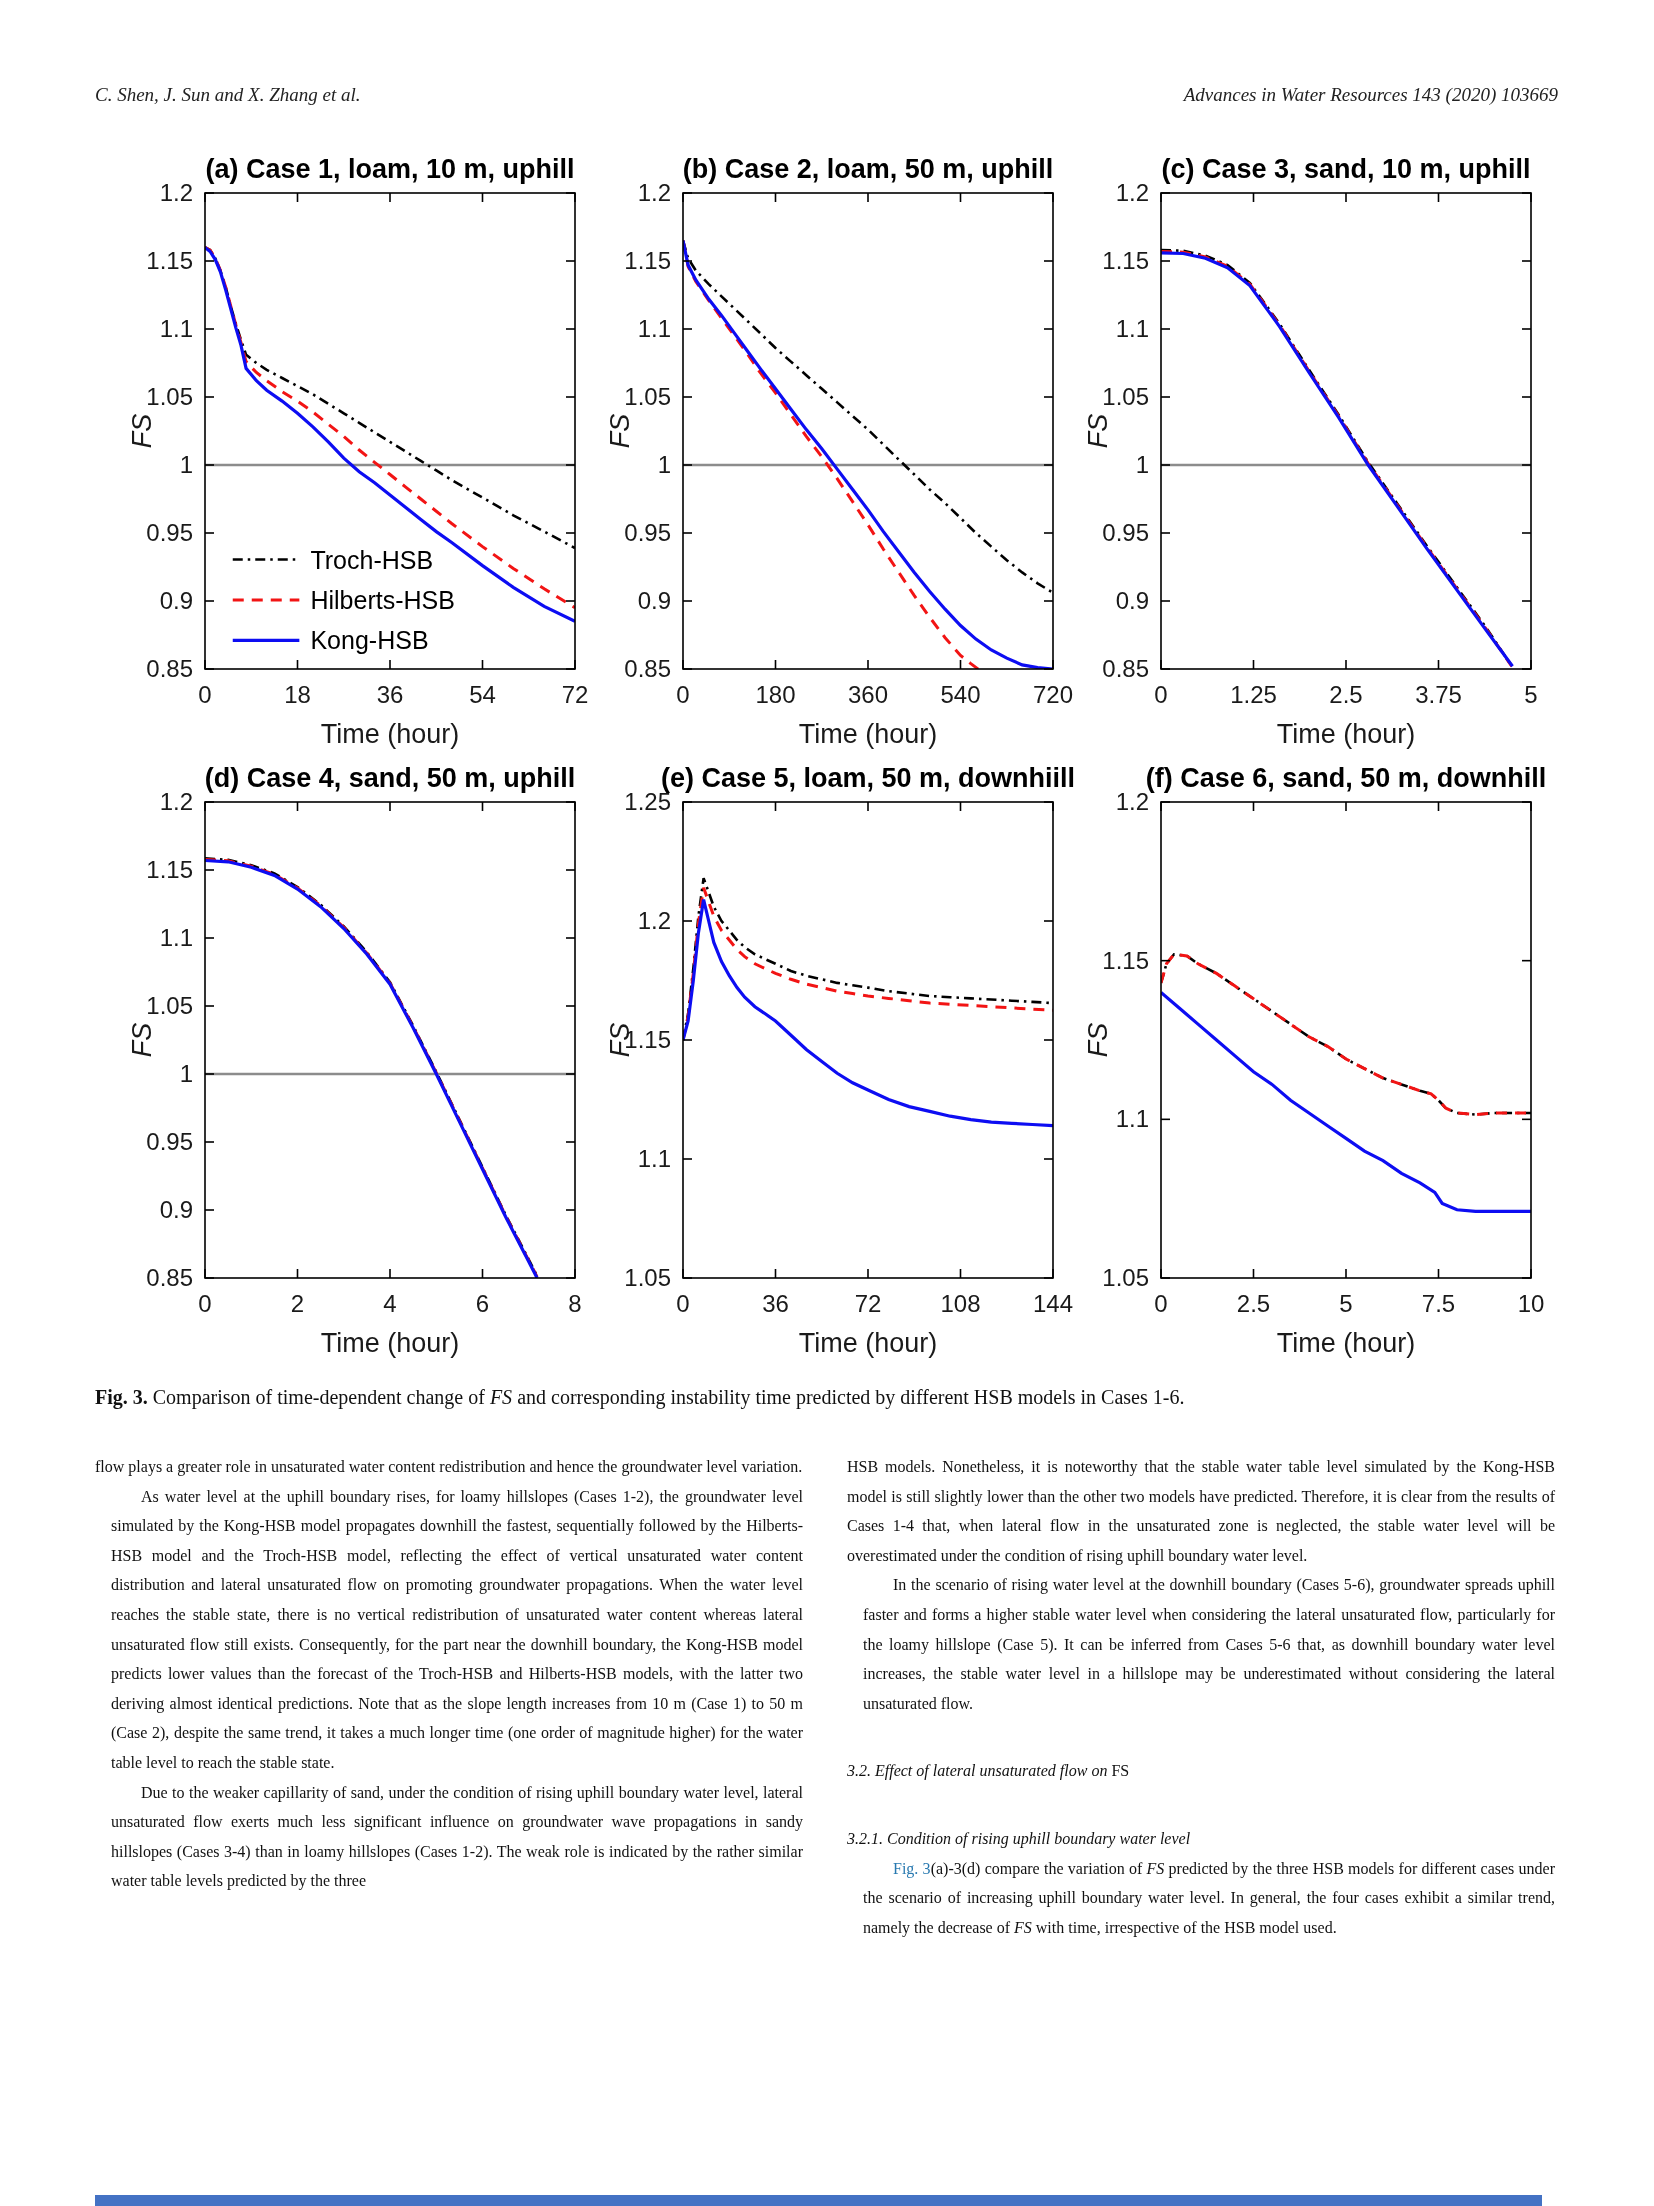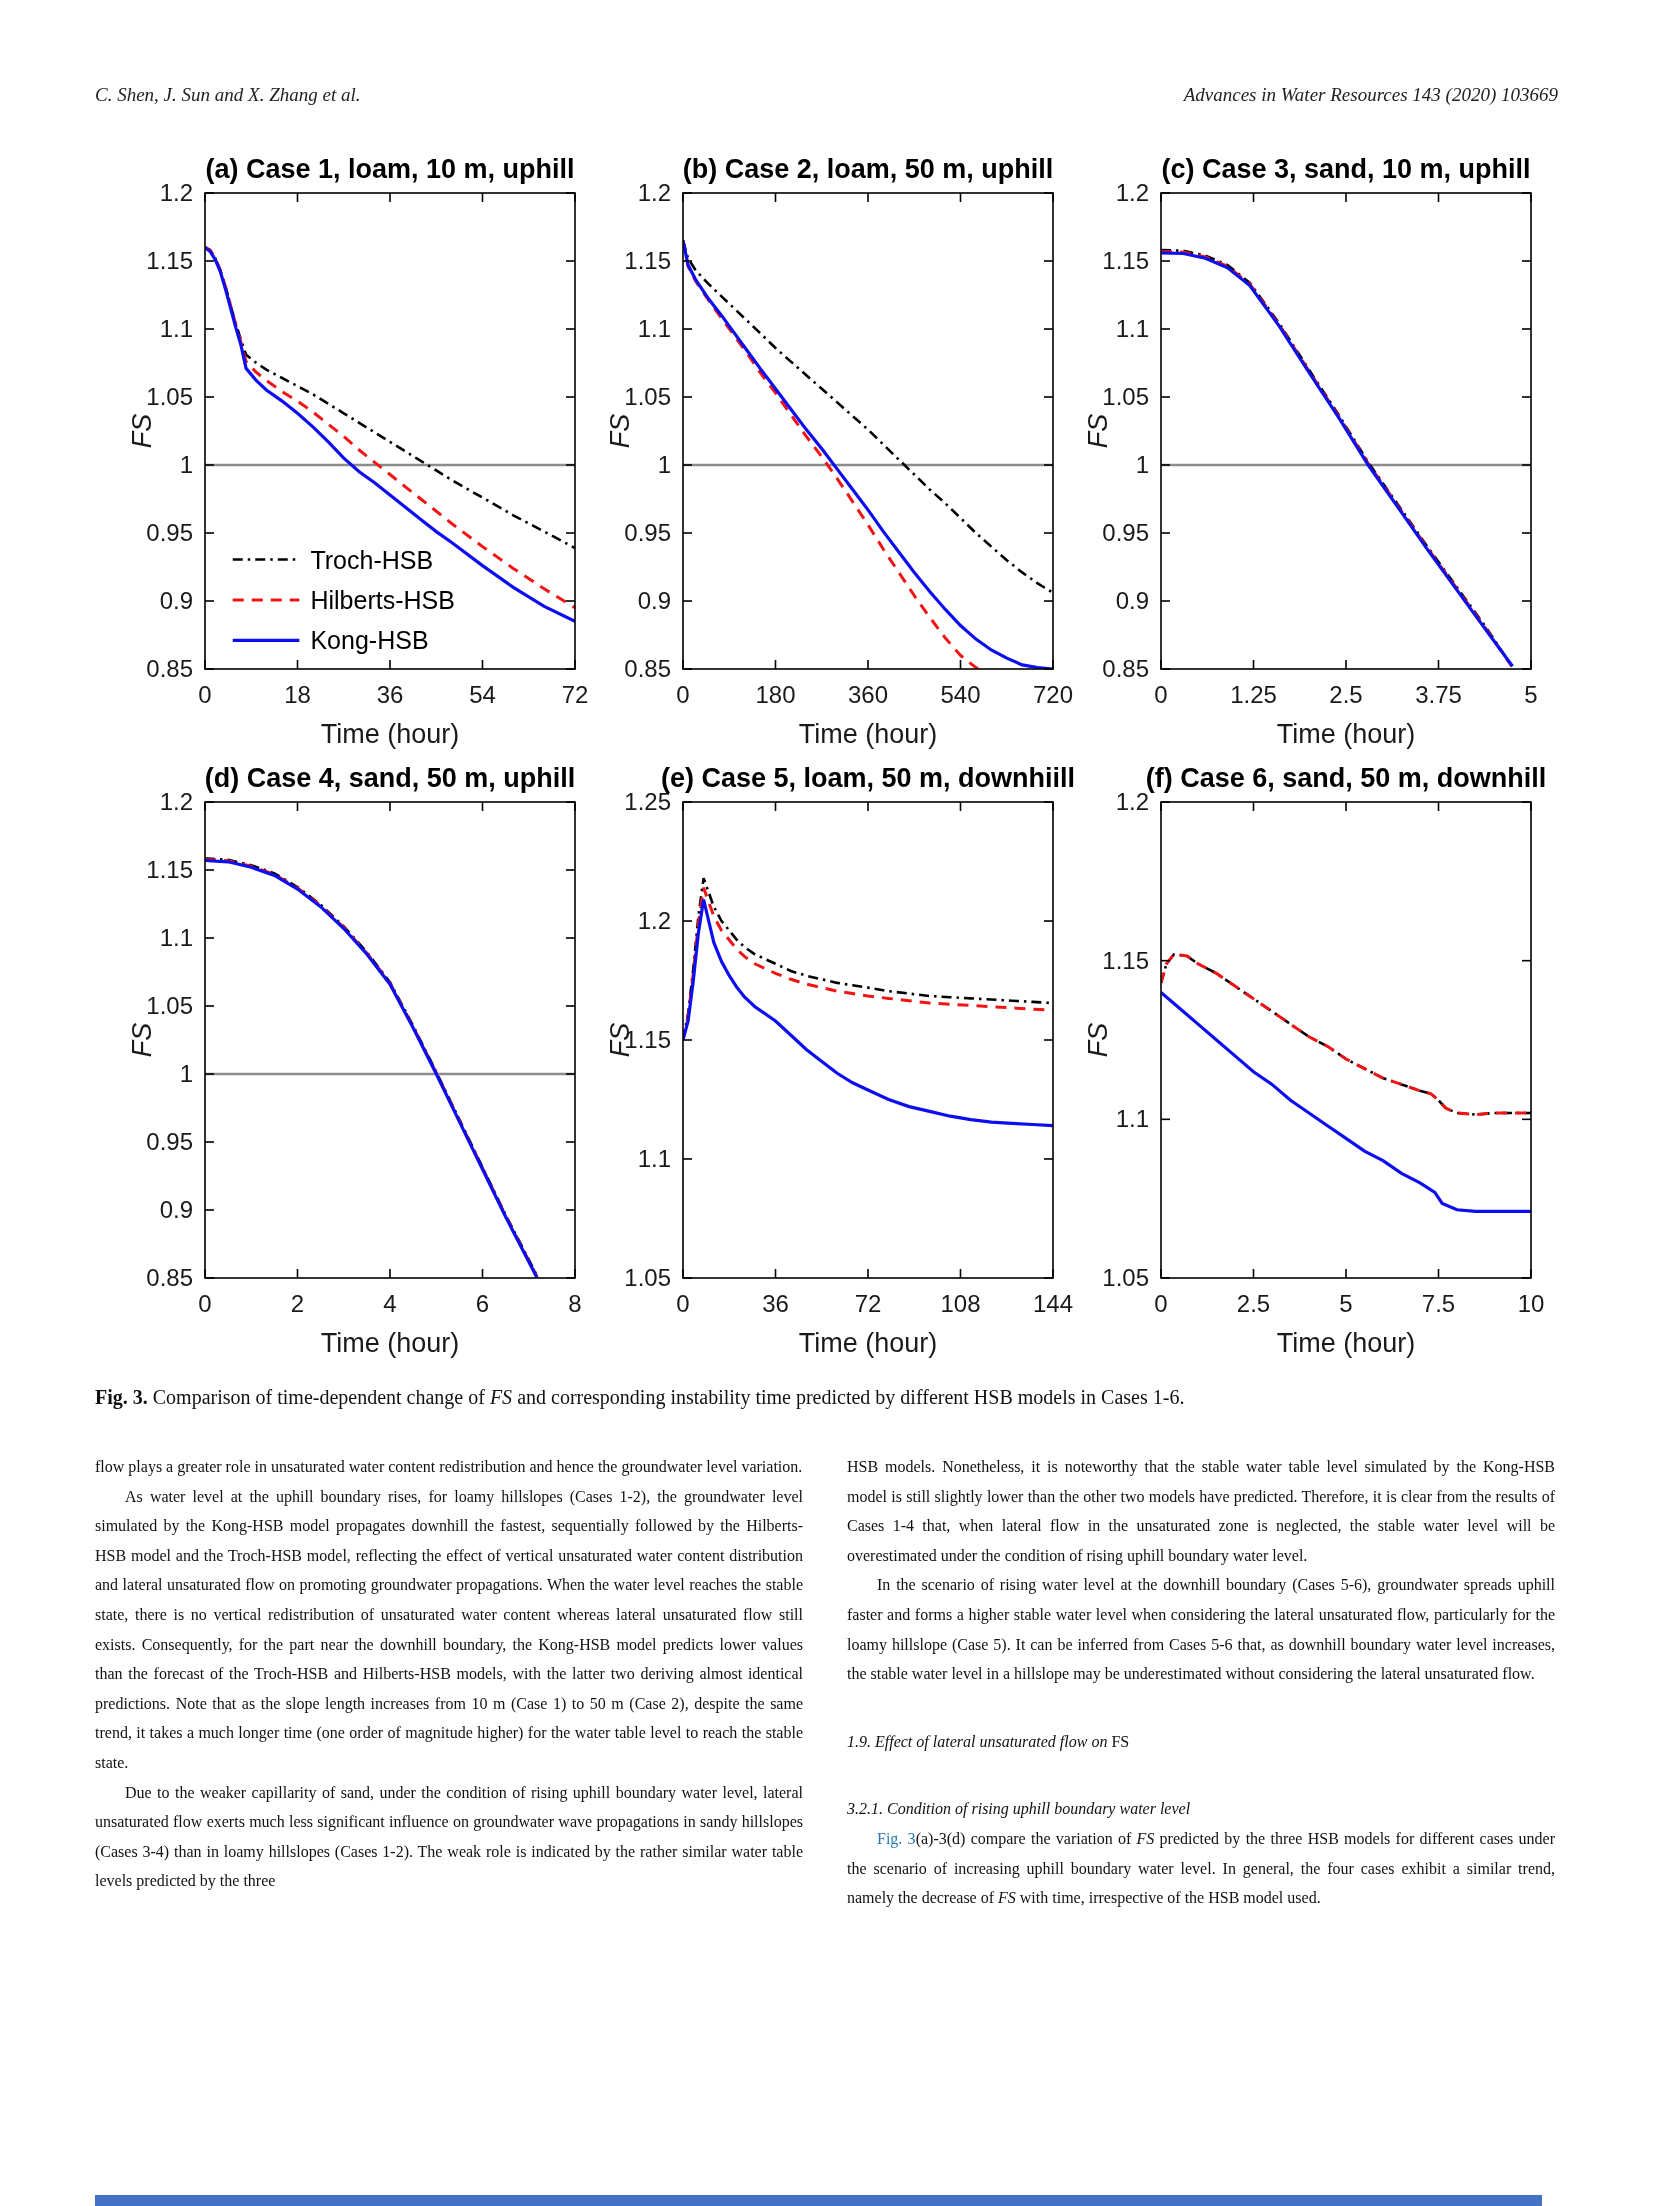--- a/index.html
+++ b/index.html
@@ -9,21 +9,21 @@
   .hdr{position:absolute;top:84px;left:95px;width:1463px;display:flex;justify-content:space-between;
        font-style:italic;font-size:19px;color:#222;font-family:Liberation Serif, serif;}
   .charts-row{position:absolute;left:125px;display:flex;}
   .row1{top:148px;}
   .row2{top:757px;text-decoration:underline;}
   .chart-cell{width:478px;height:612px;}
   .caption{position:absolute;top:1386px;left:95px;width:1463px;text-align:left;font-size:20px;color:#111;}
   .bodytext{position:absolute;top:1452px;left:95px;width:1460px;display:flex;gap:44px;}
   .col{width:708px;font-size:16px;line-height:29.6px;text-align:justify;}
   .col p{margin:0;}
-  .col p.indent{text-indent:30px;}
+  .col p.indent{text-indent:30px;margin-left:16px;}
   .col p.head{margin-top:38px;}
   .it{font-style:italic;}
   .bd{font-weight:bold;}
   .lnk{color:var(--link);}
   .bottombar{position:absolute;left:95px;width:1447px;bottom:0;height:11px;background:var(--accent);}
   svg text{font-family:"Liberation Sans", sans-serif;}
 </style>
 </head>
 <body>
 
@@ -389,21 +389,21 @@
 
   <div class="bodytext">
     <div class="col">
         <p class=""><span>flow plays a greater role in unsaturated water content redistribution and hence the groundwater level variation.</span></p>
         <p class="indent"><span>As water level at the uphill boundary rises, for loamy hillslopes (Cases 1-2), the groundwater level simulated by the Kong-HSB model propagates downhill the fastest, sequentially followed by the Hilberts-HSB model and the Troch-HSB model, reflecting the effect of vertical unsaturated water content distribution and lateral unsaturated flow on promoting groundwater propagations. When the water level reaches the stable state, there is no vertical redistribution of unsaturated water content whereas lateral unsaturated flow still exists. Consequently, for the part near the downhill boundary, the Kong-HSB model predicts lower values than the forecast of the Troch-HSB and Hilberts-HSB models, with the latter two deriving almost identical predictions. Note that as the slope length increases from 10 m (Case 1) to 50 m (Case 2), despite the same trend, it takes a much longer time (one order of magnitude higher) for the water table level to reach the stable state.</span></p>
         <p class="indent"><span>Due to the weaker capillarity of sand, under the condition of rising uphill boundary water level, lateral unsaturated flow exerts much less significant influence on groundwater wave propagations in sandy hillslopes (Cases 3-4) than in loamy hillslopes (Cases 1-2). The weak role is indicated by the rather similar water table levels predicted by the three</span></p>
       </div>
     <div class="col">
         <p class=""><span>HSB models. Nonetheless, it is noteworthy that the stable water table level simulated by the Kong-HSB model is still slightly lower than the other two models have predicted. Therefore, it is clear from the results of Cases 1-4 that, when lateral flow in the unsaturated zone is neglected, the stable water level will be overestimated under the condition of rising uphill boundary water level.</span></p>
         <p class="indent"><span>In the scenario of rising water level at the downhill boundary (Cases 5-6), groundwater spreads uphill faster and forms a higher stable water level when considering the lateral unsaturated flow, particularly for the loamy hillslope (Case 5). It can be inferred from Cases 5-6 that, as downhill boundary water level increases, the stable water level in a hillslope may be underestimated without considering the lateral unsaturated flow.</span></p>
-        <p class="head "><span class="it">1.9. Effect of lateral unsaturated flow on </span><span>FS</span></p>
+        <p class="head "><span class="it">3.2. Effect of lateral unsaturated flow on </span><span>FS</span></p>
         <p class="head "><span class="it">3.2.1. Condition of rising uphill boundary water level</span></p>
         <p class="indent"><span class="lnk">Fig. 3</span><span>(a)-3(d) compare the variation of </span><span class="it">FS</span><span> predicted by the three HSB models for different cases under the scenario of increasing uphill boundary water level. In general, the four cases exhibit a similar trend, namely the decrease of </span><span class="it">FS</span><span> with time, irrespective of the HSB model used.</span></p>
       </div>
   </div>
 
   <div class="bottombar"></div>
 
 </div>
 
 </body></html>

